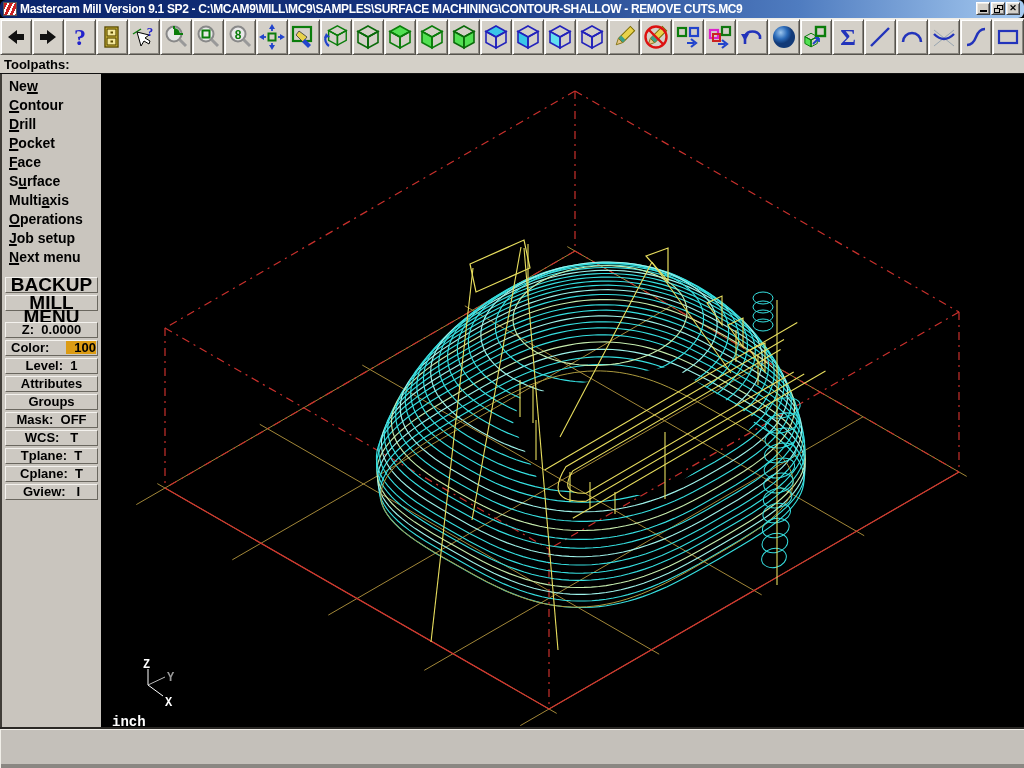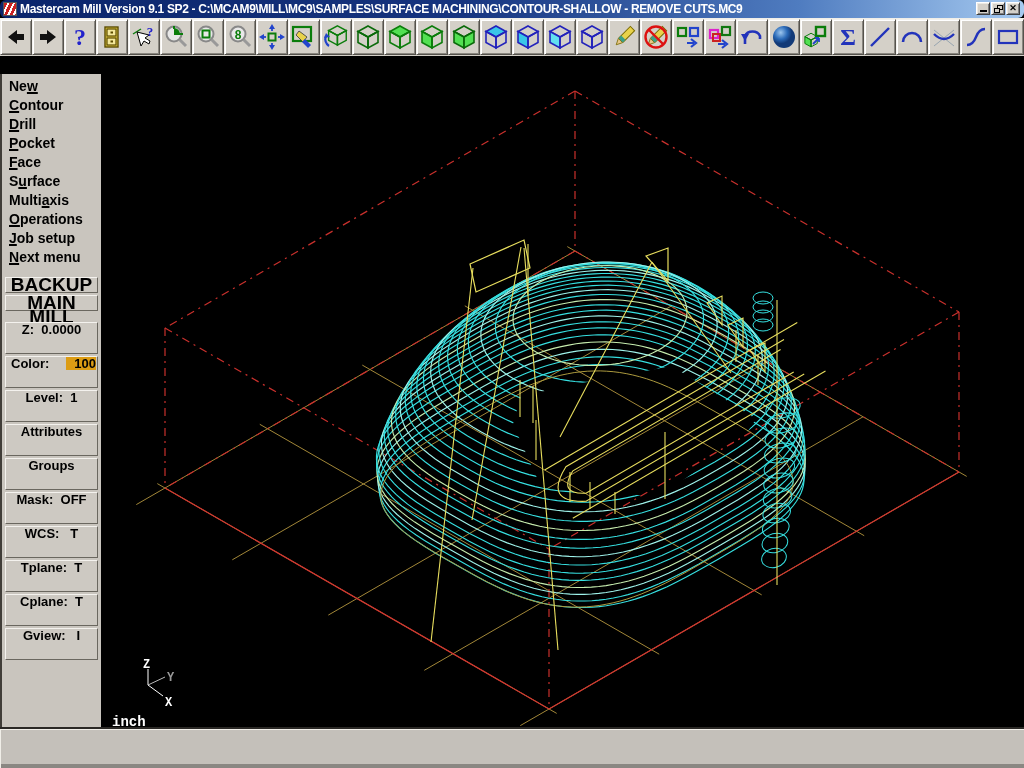--- a/index.html
+++ b/index.html
@@ -21,21 +21,21 @@
 #prompt { position:absolute; left:0; top:56px; width:1024px; height:18px; background:#d4d0c8;
   border-bottom:1px solid #111; }
 #prompt span { font-size:13px; font-weight:bold; color:#000; position:absolute; left:4px; top:1px; }
 #sidebar { position:absolute; left:0; top:74px; width:101px; height:653px; background:#c9c5be;
   border-left:2px solid #403d38; }
 #menu { padding-top:3px; }
 .mi { font-size:14px; font-weight:bold; color:#000; padding-left:7px; height:19px; line-height:19px; }
 .mi u { text-decoration-thickness:1.5px; }
 .btnrow { margin:2px 3px 0 3px; height:16px; background:#cdc9c2; border:1px solid;
   border-color:#f4f2ee #6a675f #6a675f #f4f2ee; text-align:center; font-size:19px; font-weight:bold; line-height:14px; }
-.srow { margin:2px 3px 0 3px; height:32px; background:#cdc9c2; border:1px solid;
+.srow { margin:2px 3px 0 3px; height:16px; background:#cdc9c2; border:1px solid;
   border-color:#f4f2ee #6a675f #6a675f #f4f2ee; font-size:13px; font-weight:bold; line-height:14px; position:relative; }
 .ctr { text-align:center; }
 .cl { position:absolute; left:5px; }
 .badge { position:absolute; right:1px; top:0px; width:30px; height:13px; background:#dc9c14;
   text-align:right; line-height:13px; }
 #viewport { position:absolute; left:101px; top:74px; width:923px; height:653px; background:#000; }
 #bottom { position:absolute; left:0; top:727px; width:1024px; height:41px; background:#c4c0ba;
   border-top:2px solid #2a2825; box-shadow:inset 1px 1px 0 #f0eee8, inset 0 -4px 0 #8a8782; }
 </style></head>
 <body>
@@ -293,35 +293,38 @@
         <svg width="26" height="26" viewBox="0 0 26 26">
           <path d="M4 21 Q10 21 13 13 Q16 5 22 5" stroke="#2233bb" stroke-width="2.4" fill="none"></path>
         </svg>
       </div>
 <div class="tb">
         <svg width="26" height="26" viewBox="0 0 26 26">
           <rect x="4" y="7" width="18" height="12" fill="none" stroke="#2233bb" stroke-width="2.2"></rect>
         </svg>
       </div>
     </div>
+<div id="prompt">
+      <span>Toolpaths:</span>
+    </div>
 <div id="sidebar">
 <div id="menu">
         <div class="mi">Ne<u>w</u></div>
 <div class="mi"><u>C</u>ontour</div>
 <div class="mi"><u>D</u>rill</div>
 <div class="mi"><u>P</u>ocket</div>
 <div class="mi"><u>F</u>ace</div>
 <div class="mi">S<u>u</u>rface</div>
 <div class="mi">Multi<u>a</u>xis</div>
 <div class="mi"><u>O</u>perations</div>
 <div class="mi"><u>J</u>ob setup</div>
 <div class="mi"><u>N</u>ext menu</div>
       </div>
 <div class="btnrow" style="margin-top:10px;">BACKUP</div>
-<div class="btnrow">MAIN MILL</div>
+<div class="btnrow">MILL MENU</div>
 <div class="srow ctr" style="margin-top:11px;">Z:&nbsp; 0.0000</div>
 <div class="srow">
         <span class="cl">Color:</span>
         <span class="badge">100</span>
       </div>
 <div class="srow ctr">Level:&nbsp; 1</div>
 <div class="srow ctr">Attributes</div>
 <div class="srow ctr">Groups</div>
 <div class="srow ctr">Mask:&nbsp; OFF</div>
 <div class="srow ctr">WCS:&nbsp;&nbsp; T</div>

